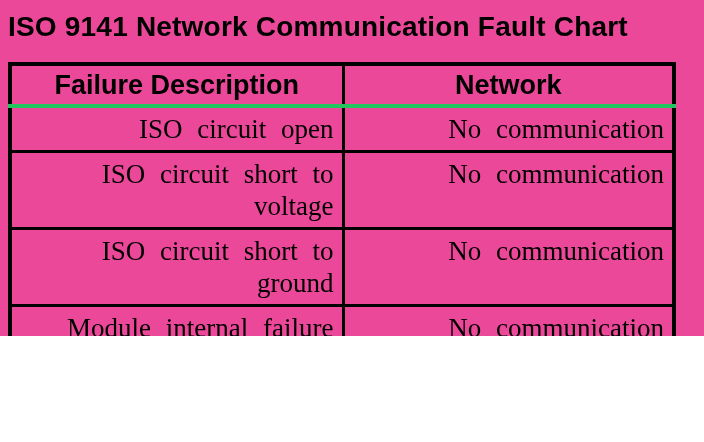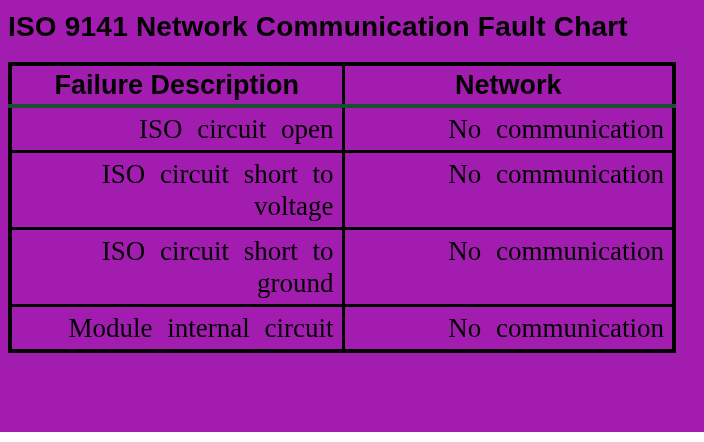--- a/index.html
+++ b/index.html
@@ -3,22 +3,22 @@
 <meta charset="utf-8">
 <style>
   html, body {
     margin: 0;
     padding: 0;
     background: #ffffff;
   }
   .page {
     position: relative;
     width: 704px;
-    height: 432px;
-    background: #a21caf;
+    height: 336px;
+    background: #ec4899;
     color: #000000;
     overflow: hidden;
   }
   .doc-title {
     position: absolute;
     left: 8px;
     top: 12px;
     margin: 0;
     font-family: "Liberation Sans", sans-serif;
     font-weight: bold;
@@ -36,21 +36,21 @@
     table-layout: fixed;
     border: 4px solid #000000;
   }
   .fault-table th,
   .fault-table td {
     border: 3px solid #000000;
     box-sizing: border-box;
     text-align: right;
   }
   .fault-table thead tr {
-    border-bottom: 4px solid #14532d;
+    border-bottom: 4px solid #22c55e;
     margin-top: 30px;
   }
   .fault-table th {
     font-family: "Liberation Sans", sans-serif;
     font-weight: bold;
     font-size: 27px;
     text-align: center;
     vertical-align: middle;
     height: 42px;
     padding: 2px 4px;
@@ -100,19 +100,19 @@
         <td class="failure-cell">ISO circuit short to
 voltage</td>
         <td class="symptom-cell">No communication</td>
       </tr>
       <tr class="row-h74">
         <td class="failure-cell">ISO circuit short to
 ground</td>
         <td class="symptom-cell">No communication</td>
       </tr>
       <tr class="row-h48">
-        <td class="failure-cell">Module internal circuit</td>
+        <td class="failure-cell">Module internal failure</td>
         <td class="symptom-cell">No communication</td>
       </tr>
     </tbody>
   </table>
 
 </div>
 
 </body></html>

